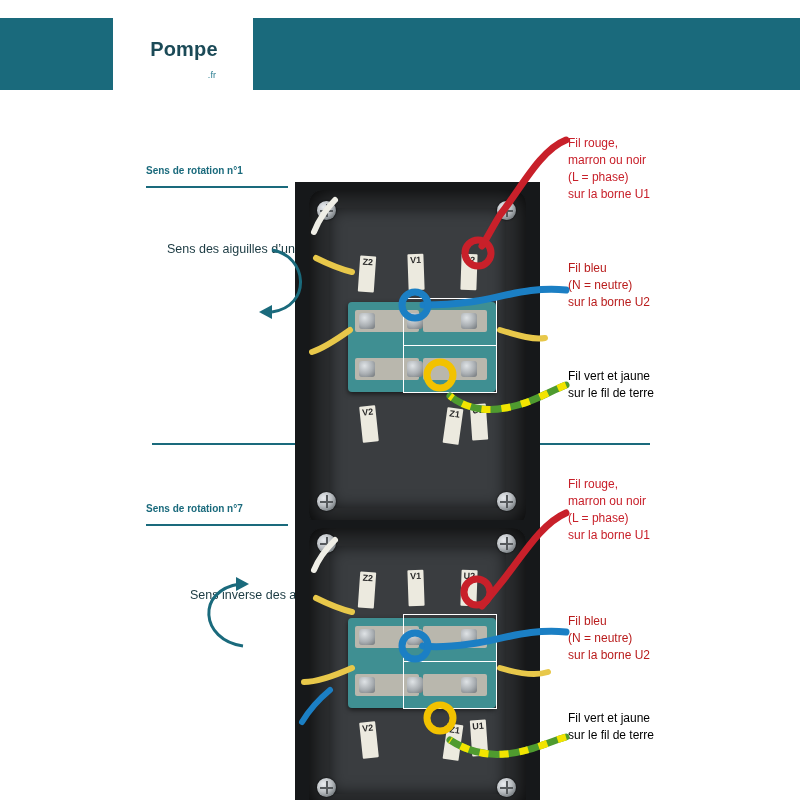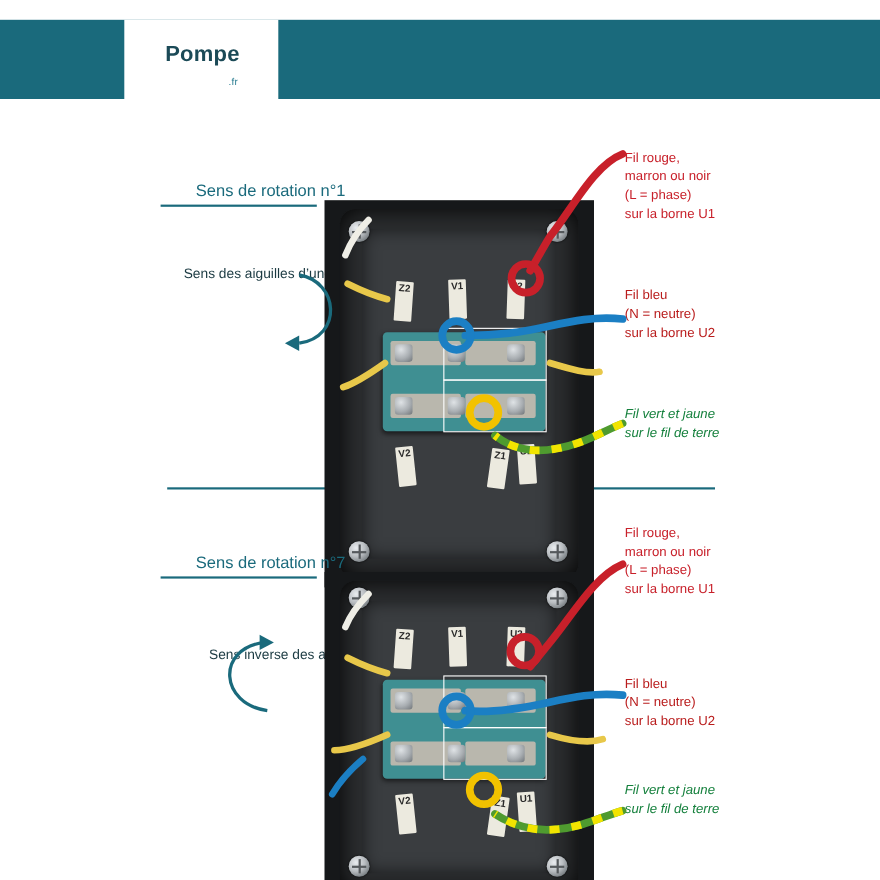--- a/index.html
+++ b/index.html
@@ -81,24 +81,23 @@
     position: absolute;
     left: 0;
     width: 800px;
   }
   #section1 { top: 120px; height: 320px; }
   #section2 { top: 458px; height: 320px; }
 
   .sec-title {
     position: absolute;
     color: #1a6a7c;
-    font-size: 15px;
-    font-weight: normal;
+    font-size: 10px;
+    font-weight: bold;
     white-space: nowrap;
-    margin-left: 32px;
   }
   .sec-title-underline {
     position: absolute;
     height: 2px;
     background: #1a6a7c;
   }
 
   .rot-label {
     position: absolute;
     text-align: center;
@@ -183,21 +182,21 @@
 
   
   .callout {
     position: absolute;
     font-size: 12px;
     line-height: 1.42;
     white-space: pre-line;
   }
   .c-red { color: #c8202a; }
   .c-blue { color: #b91c1c; }
-  .c-green { color: #15803d; font-style: italic; }
+  .c-green { color: #000000; }
 
   svg.overlay {
     position: absolute;
     left: 0; top: 0;
     width: 800px; height: 800px;
     pointer-events: none;
   }
 
   .divider {
     position: absolute;

